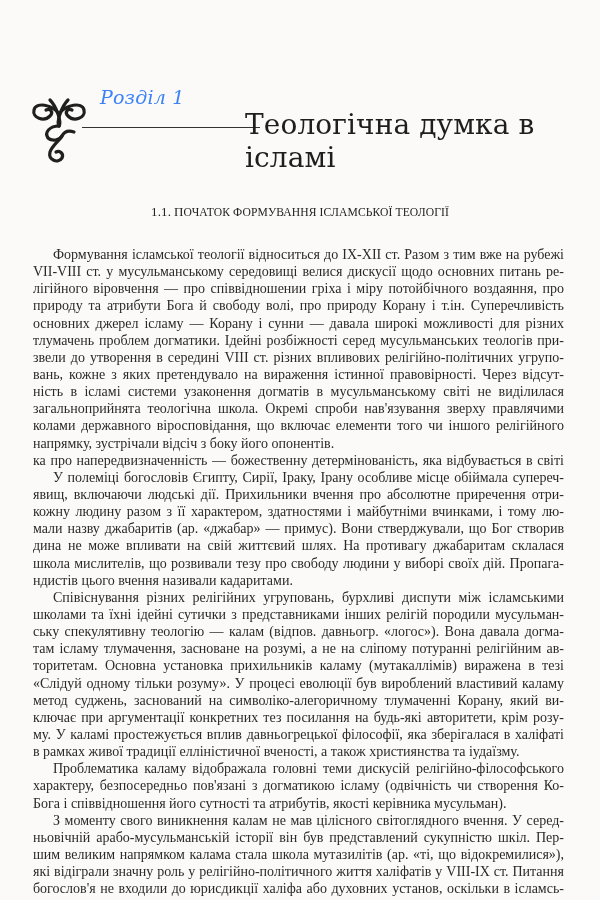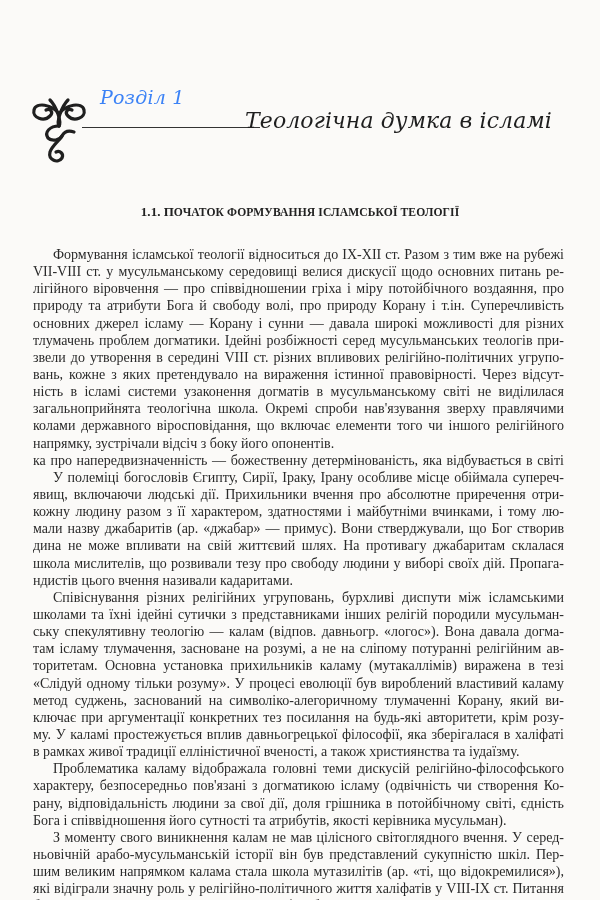--- a/index.html
+++ b/index.html
@@ -19,28 +19,28 @@
     position: absolute; left: 100px; top: 86px;
     font-family: "DejaVu Serif", serif; font-style: italic;
     font-size: 19px; color: #3b82f6; letter-spacing: 0.2px;
   }
   .chapter-rule {
     position: absolute; left: 82px; top: 127px; width: 178px; height: 0;
     border-top: 1.3px solid #333;
   }
   .chapter-title {
     position: absolute; left: 245px; top: 108px;
-    font-family: "DejaVu Serif", serif; font-style: italic;
-    font-size: 22px; color: #1e1e1e; letter-spacing: 0.1px;
+    font-family: "DejaVu Serif", serif; 
+    font-size: 28px; color: #1e1e1e; letter-spacing: 0.1px;
   }
 
   
   .section-heading {
     position: absolute; left: 0; top: 204px; width: 600px; text-align: center;
-    font-family: "Liberation Serif", serif; font-weight: bold;
+    font-family: "Liberation Serif", serif; font-weight: normal;
     font-size: 11.6px; color: #222; letter-spacing: 0.1px;
   }
   .section-heading .num { font-size: 13px; }
   .section-heading .sc-first { font-size: 13px; }
 
   
   .body-text {
     position: absolute; left: 33px; top: 246px; width: 531px;
     font-size: 14px; line-height: 17.15px; color: #2a2a2a;
   }
@@ -114,21 +114,20 @@
       <span class="line">«Слідуй одному тільки розуму». У процесі еволюції був вироблений властивий каламу</span>
       <span class="line">метод суджень, заснований на символіко-алегоричному тлумаченні Корану, який ви-</span>
       <span class="line">ключає при аргументації конкретних тез посилання на будь-які авторитети, крім розу-</span>
       <span class="line">му. У каламі простежується вплив давньогрецької філософії, яка зберігалася в халіфаті</span>
       <span class="line last">в рамках живої традиції елліністичної вченості, а також християнства та іудаїзму.</span>
     </div>
 
     <div>
       <span class="line indent">Проблематика каламу відображала головні теми дискусій релігійно-філософського</span>
       <span class="line">характеру, безпосередньо пов'язані з догматикою ісламу (одвічність чи створення Ко-</span>
-      <span class="line">рану, відповідальність людини за свої дії, доля грішника в потойбічному світі, єдність</span>
       <span class="line last">Бога і співвідношення його сутності та атрибутів, якості керівника мусульман).</span>
     </div>
 
     <div>
       <span class="line indent">З моменту свого виникнення калам не мав цілісного світоглядного вчення. У серед-</span>
       <span class="line">ньовічній арабо-мусульманській історії він був представлений сукупністю шкіл. Пер-</span>
       <span class="line">шим великим напрямком калама стала школа мутазилітів (ар. «ті, що відокремилися»),</span>
       <span class="line">які відіграли значну роль у релігійно-політичного життя халіфатів у VIII-IX ст. Питання</span>
       <span class="line">богослов'я не входили до юрисдикції халіфа або духовних установ, оскільки в ісламсь-</span>
     </div>

